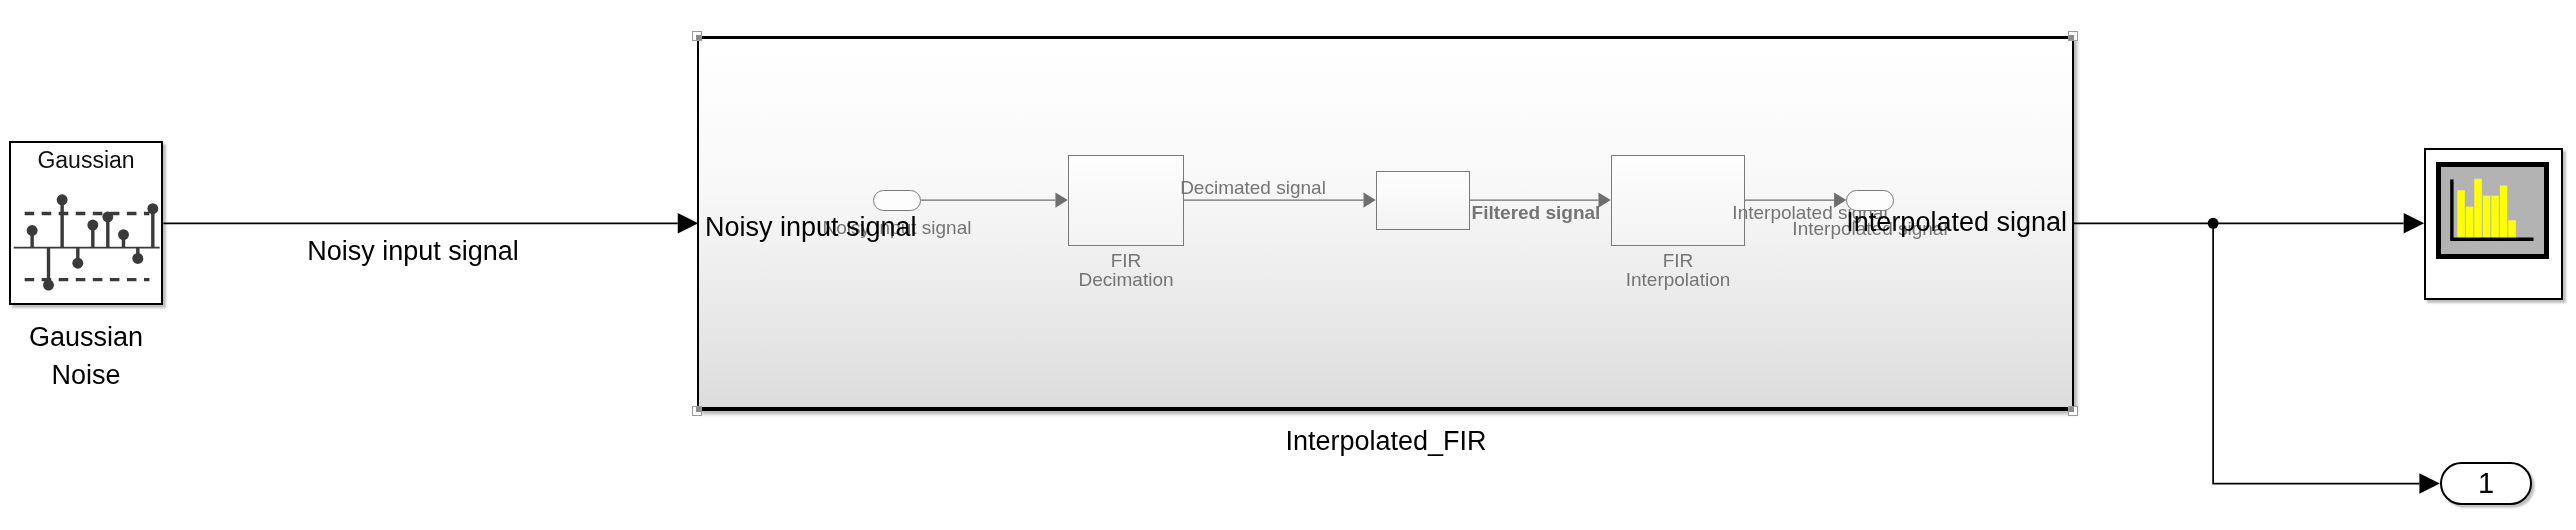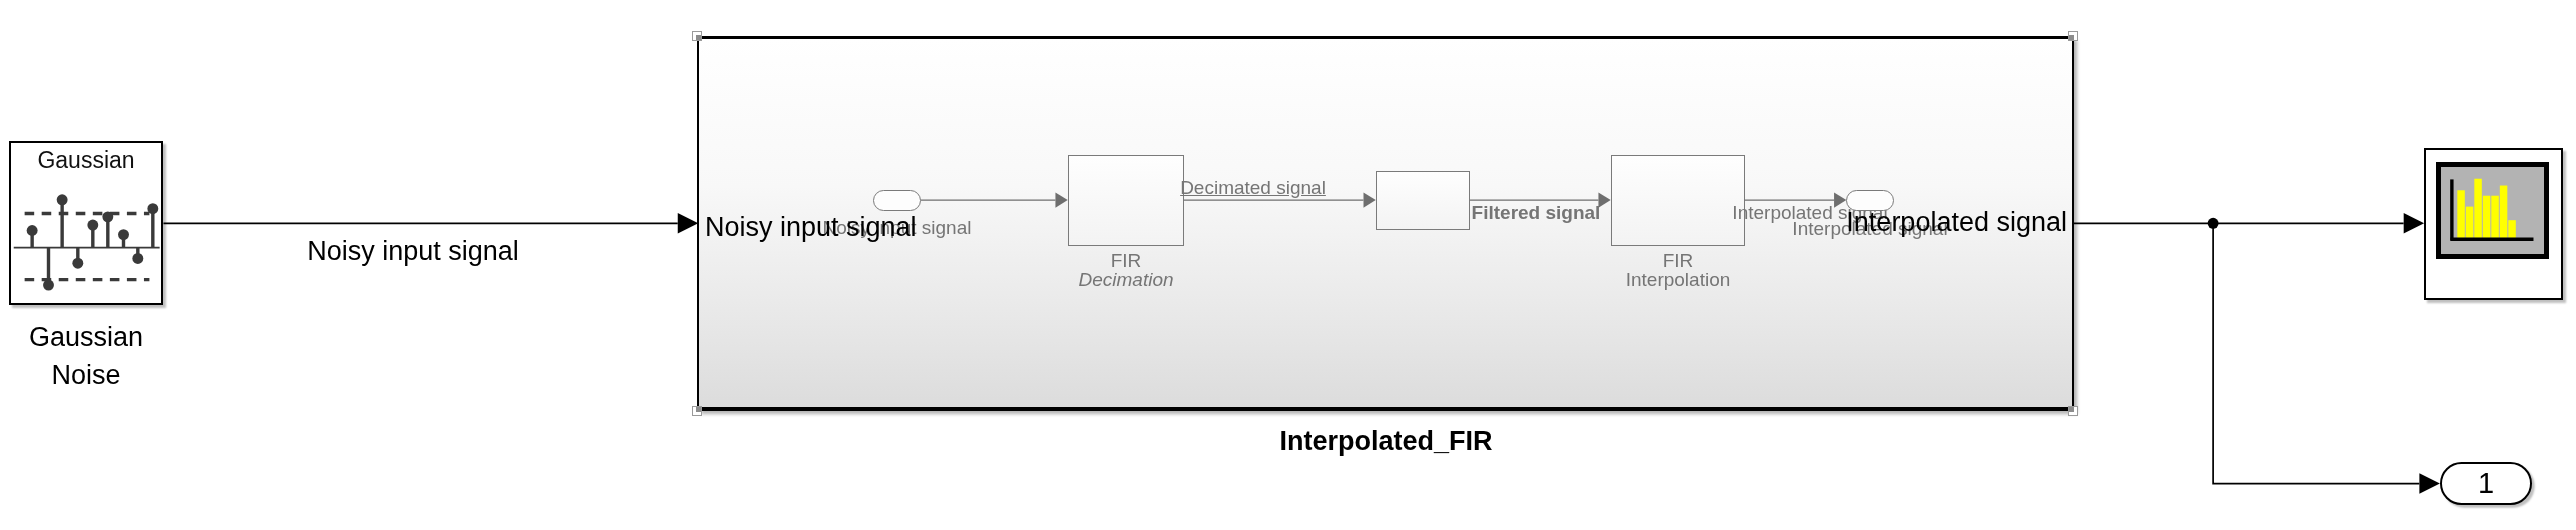--- a/index.html
+++ b/index.html
@@ -59,21 +59,21 @@
     white-space:nowrap;transform:translateX(-50%);z-index:3;text-align:center;
   }
   
   .blk-label{
     position:absolute;font-size:27px;line-height:31px;color:#000;
     white-space:nowrap;z-index:5;
   }
   .center-x{transform:translateX(-50%);text-align:center;}
   #label-gaussian-noise{left:86px;top:318px;line-height:38px;}
   #label-noisy-input{left:413px;top:236px;}
-  #label-subsystem-name{left:1386px;top:426px;font-weight:bold;}
+  #label-subsystem-name{left:1386px;top:426px;}
   #label-inport{left:705px;top:212px;}
   #label-outport{left:2067px;top:207px;transform:translateX(-100%);}
   
   #scope-block{left:2424px;top:148px;width:139px;height:152px;border-width:2.7px;}
   #scope-frame{
     position:absolute;left:10.2px;top:11.6px;width:113px;height:97px;
     border:5.5px solid #000;background:var(--scope-panel);
   }
   #scope-bars-svg{position:absolute;left:0;top:0;width:102px;height:86px;}
   
@@ -174,22 +174,22 @@
     <div>Noise</div>
   </div>
 
   <div class="blk-label center-x" id="label-noisy-input">Noisy input signal</div>
 
   <div class="pv-oval" id="pv-inport"></div>
   <div class="pv-label" style="left:897px;top:217px;">Noisy input signal</div>
 
   <div class="pv-block" id="pv-decimation"></div>
   <div class="pv-label" style="left:1126px;top:250px;">FIR</div>
-  <div class="pv-label" style="left:1126px;top:269px;font-style:italic;">Decimation</div>
-  <div class="pv-label" style="left:1253px;top:177px;text-decoration:underline;">Decimated signal</div>
+  <div class="pv-label" style="left:1126px;top:269px;">Decimation</div>
+  <div class="pv-label" style="left:1253px;top:177px;">Decimated signal</div>
 
   <div class="pv-block" id="pv-filter"></div>
   <div class="pv-label" style="left:1536px;top:202px;font-weight:bold;">Filtered signal</div>
 
   <div class="pv-block" id="pv-interpolation"></div>
   <div class="pv-label" style="left:1678px;top:250px;">FIR</div>
   <div class="pv-label" style="left:1678px;top:269px;text-align:center;">Interpolation</div>
   <div class="pv-label" style="left:1810px;top:202px;">Interpolated signal</div>
 
   <div class="pv-oval" id="pv-outport"></div>

